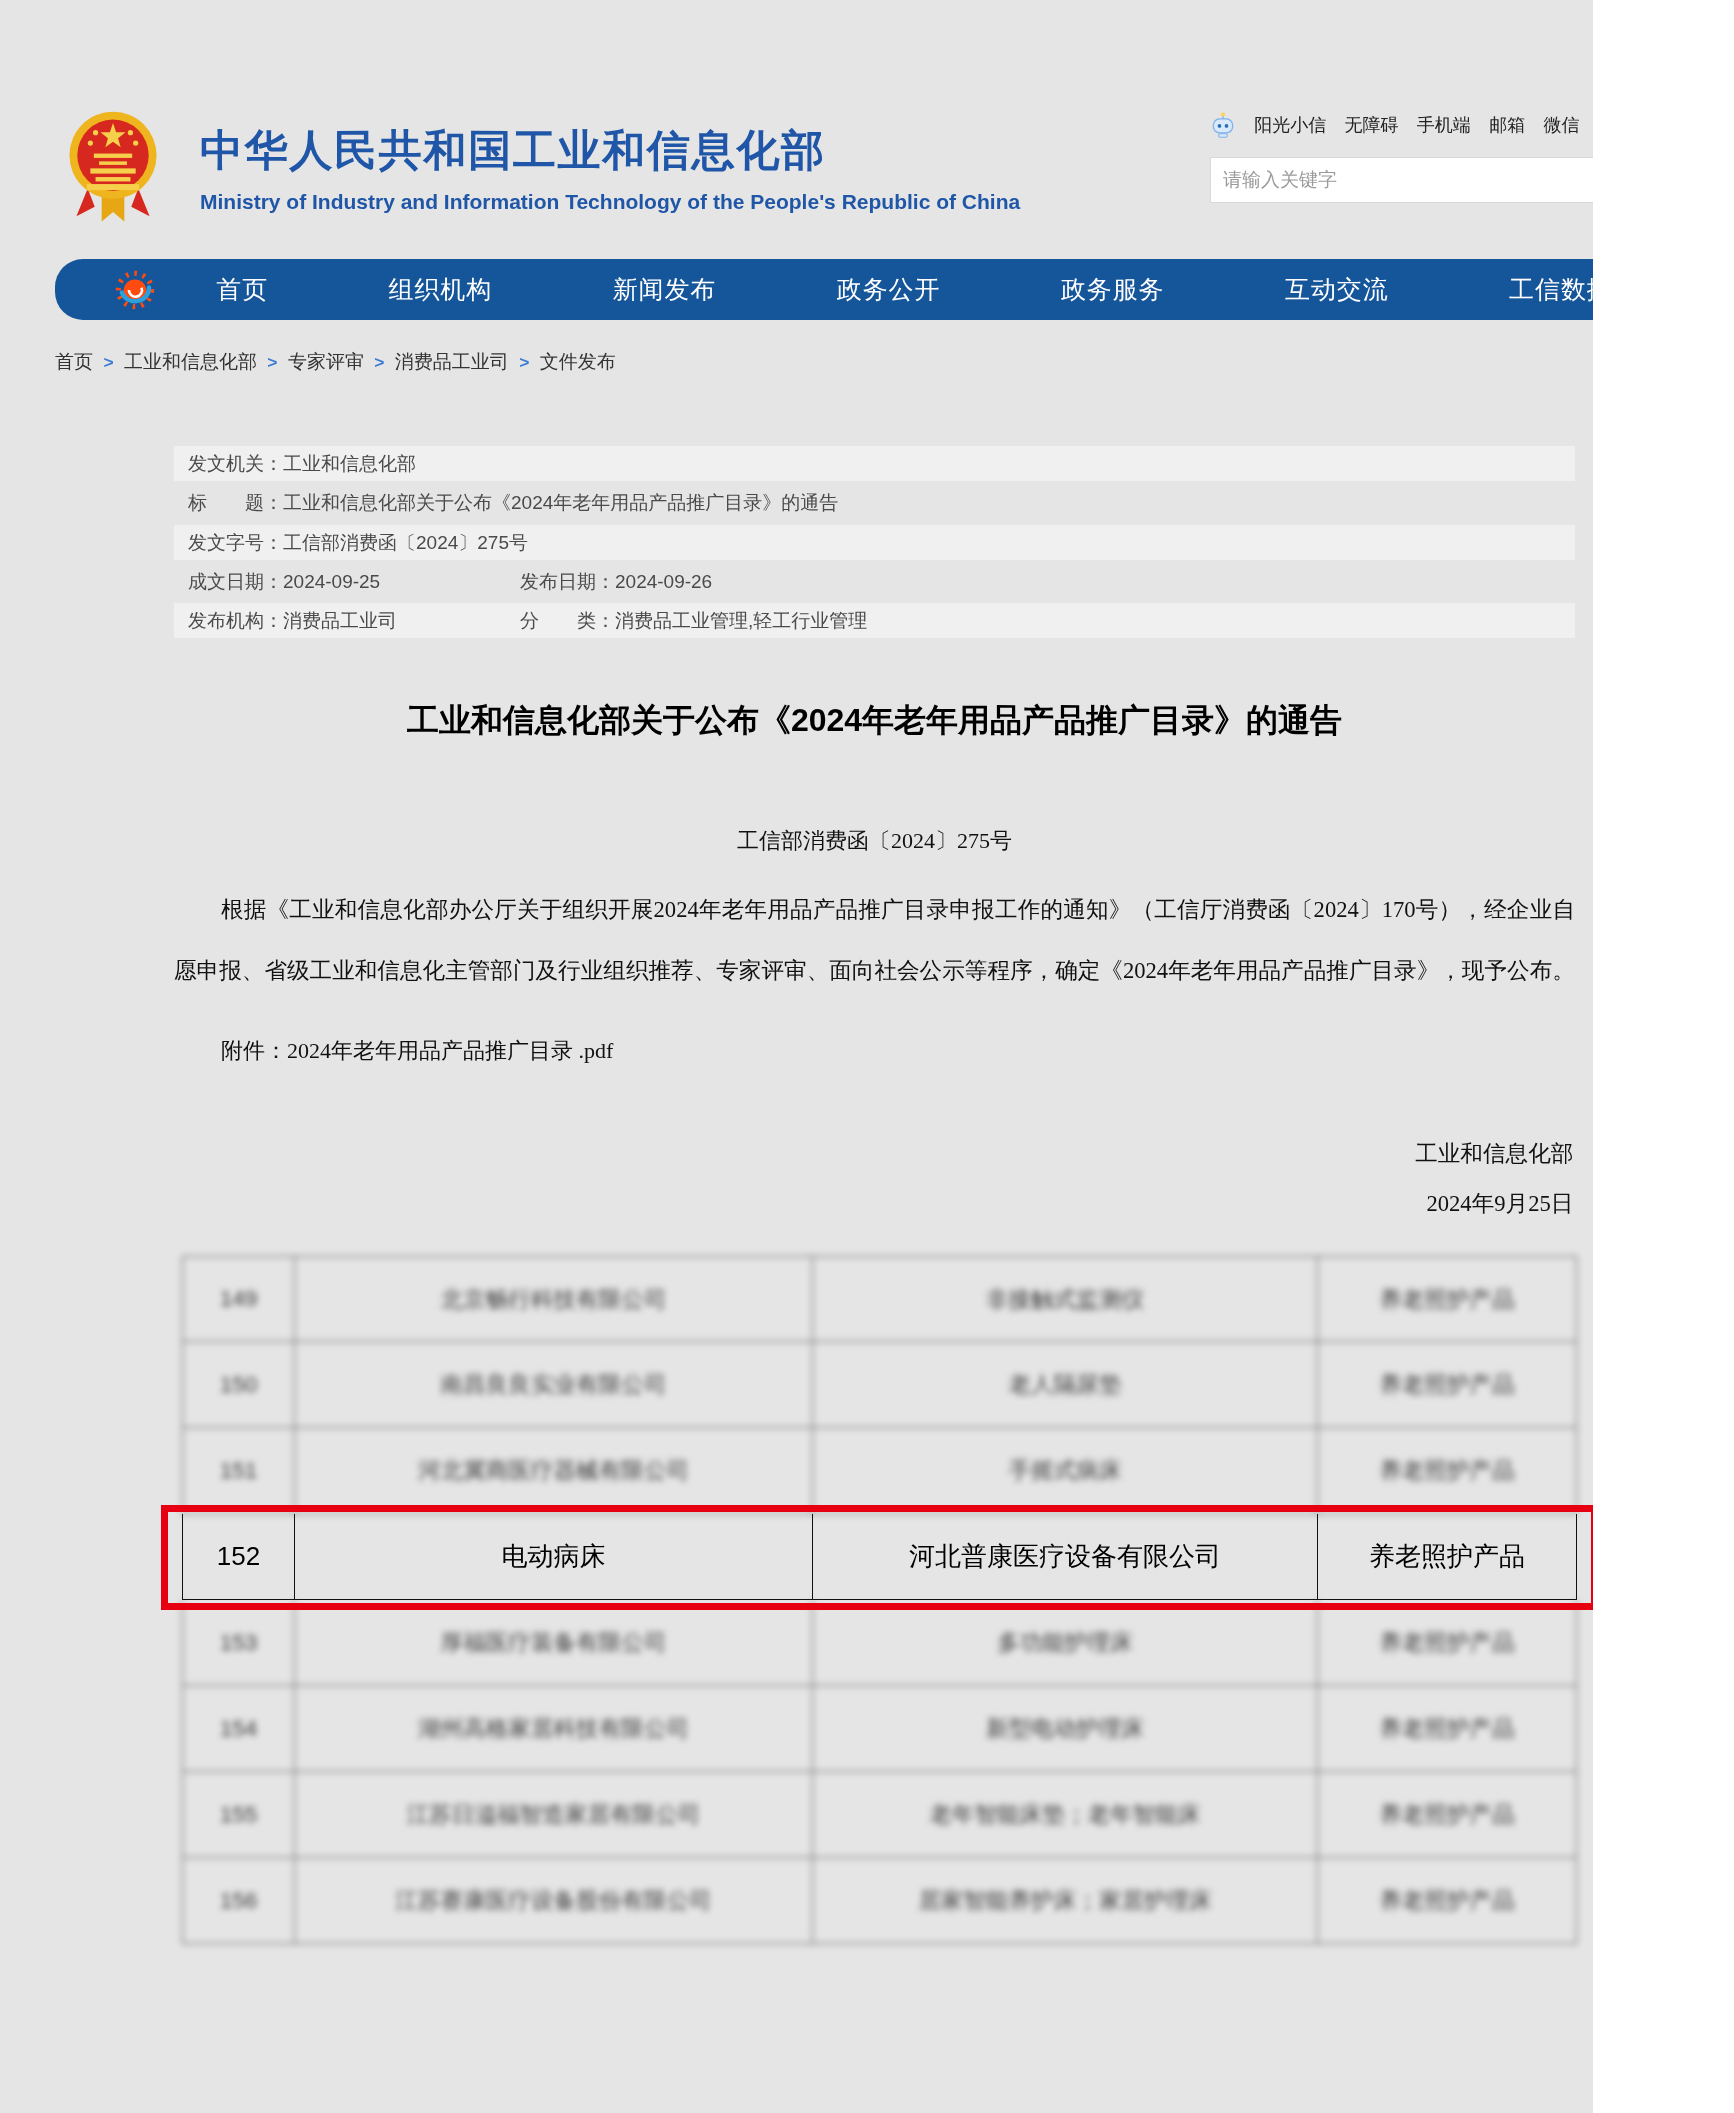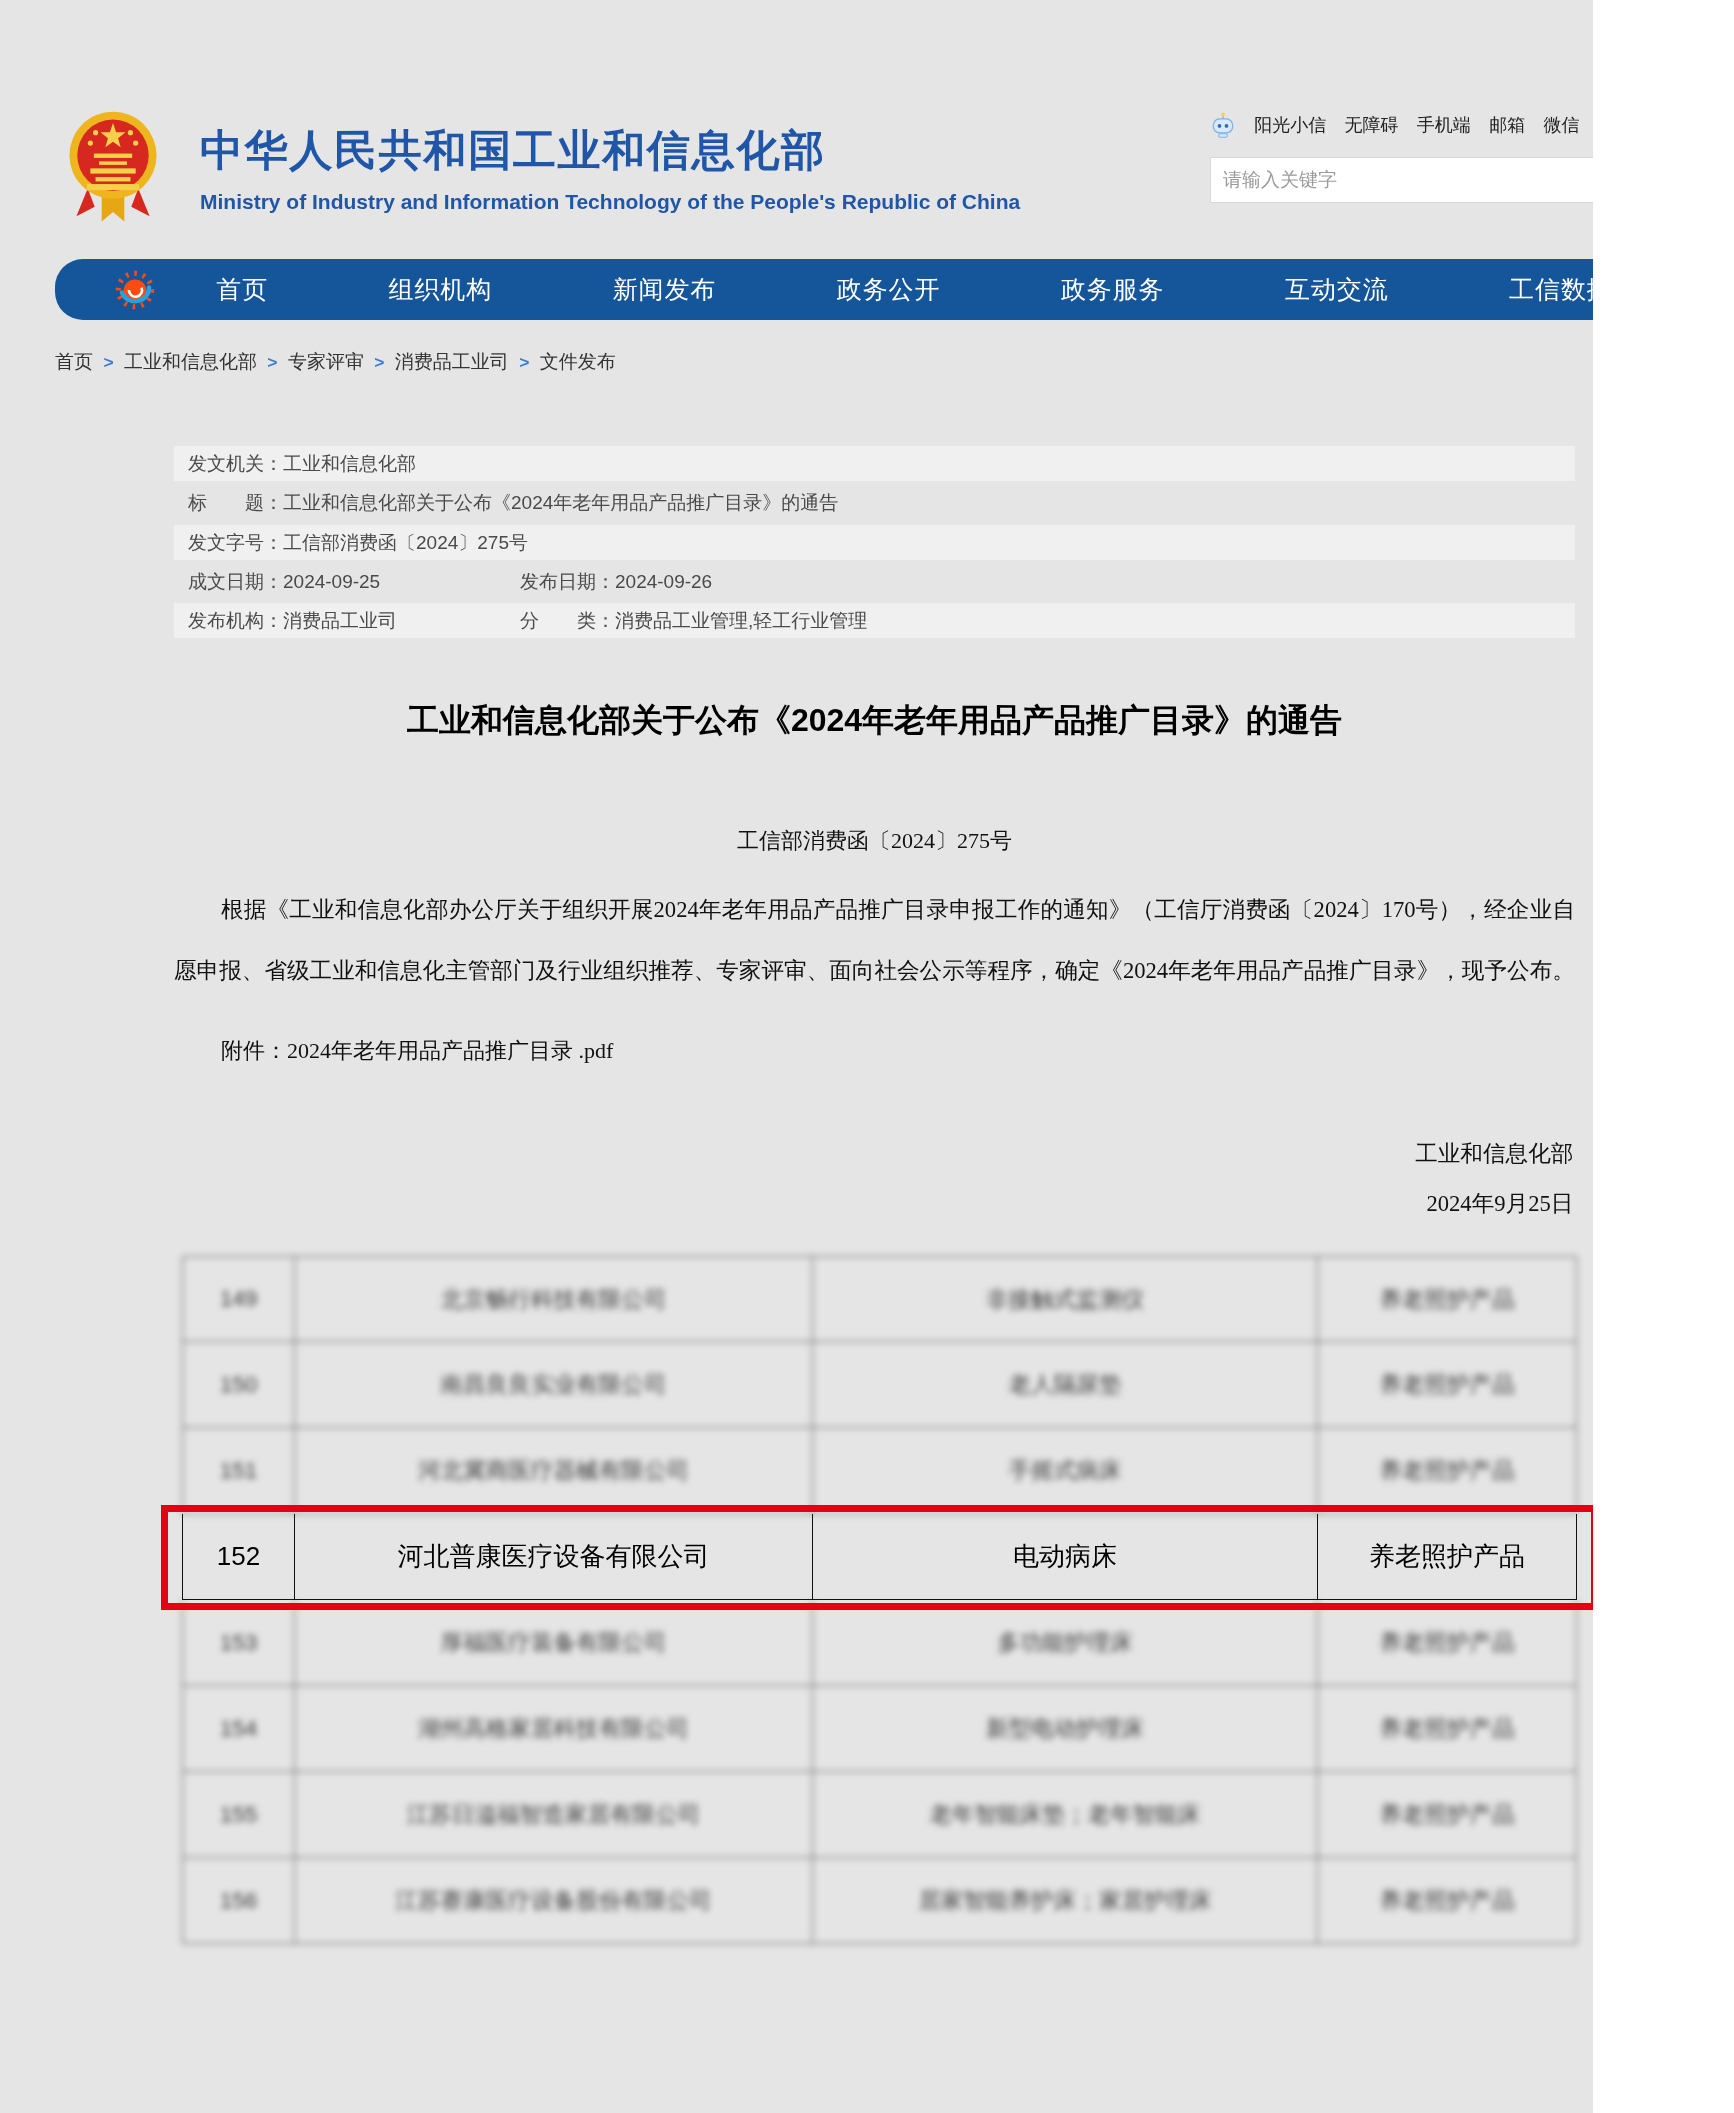--- a/index.html
+++ b/index.html
@@ -189,22 +189,22 @@
         <div class="t-cell">养老照护产品</div>
       </div>
       <div class="t-row blurred">
         <div class="t-cell">151</div>
         <div class="t-cell">河北冀商医疗器械有限公司</div>
         <div class="t-cell">手摇式病床</div>
         <div class="t-cell">养老照护产品</div>
       </div>
       <div class="t-row highlight">
         <div class="t-cell">152</div>
+        <div class="t-cell">电动病床</div>
         <div class="t-cell">河北普康医疗设备有限公司</div>
-        <div class="t-cell">电动病床</div>
         <div class="t-cell">养老照护产品</div>
       </div>
       <div class="t-row blurred">
         <div class="t-cell">153</div>
         <div class="t-cell">厚福医疗装备有限公司</div>
         <div class="t-cell">多功能护理床</div>
         <div class="t-cell">养老照护产品</div>
       </div>
       <div class="t-row blurred">
         <div class="t-cell">154</div>

